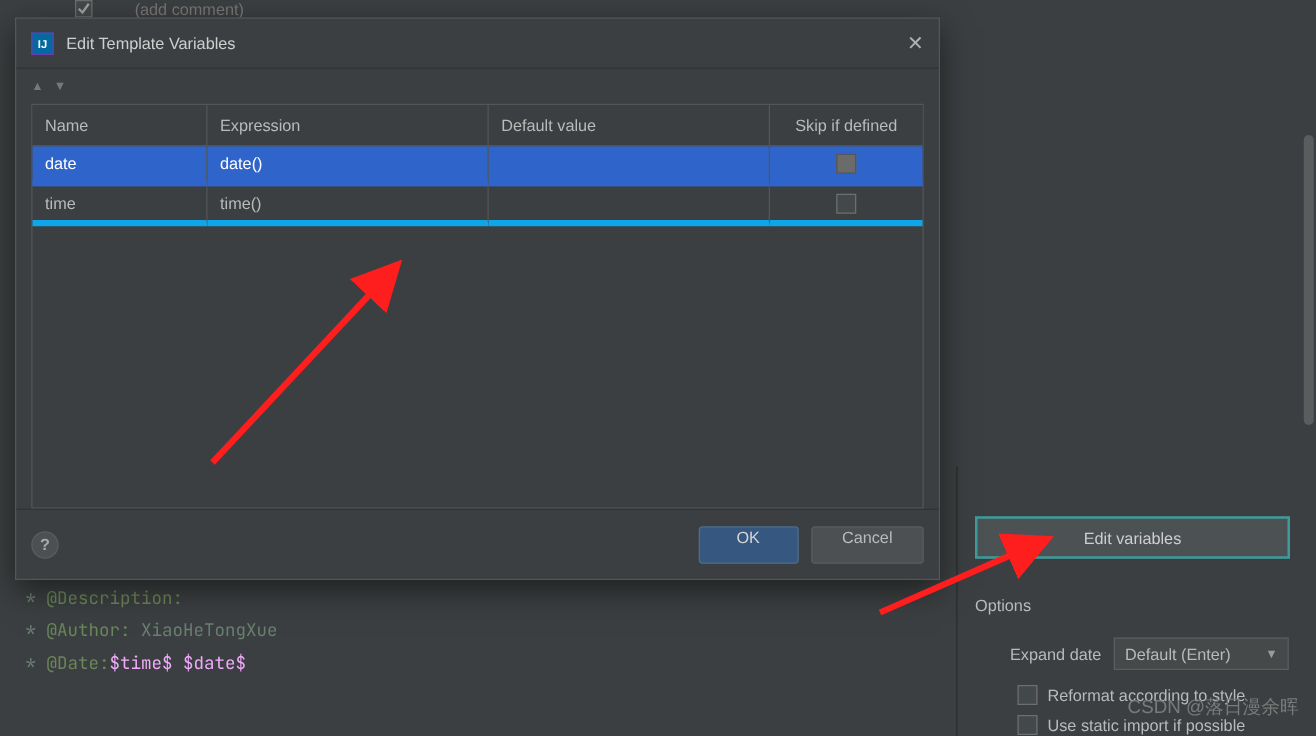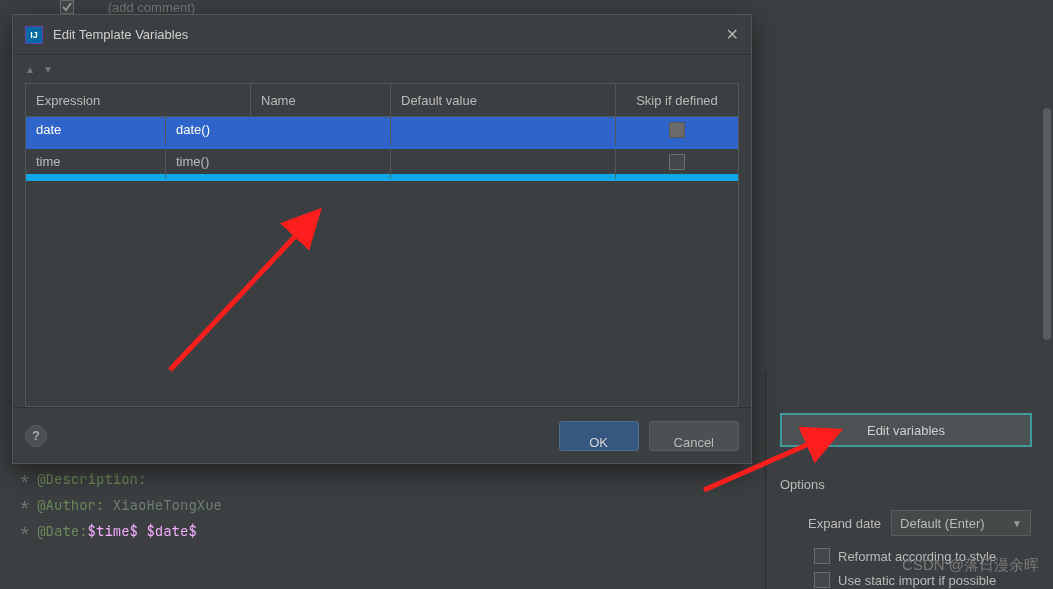--- a/index.html
+++ b/index.html
@@ -161,21 +161,21 @@
   .col-name { width: 140px; }
   .col-expr { width: 225px; }
   .col-def { width: 225px; }
   .col-skip { flex: 1; justify-content: center; }
   .trow {
     display: flex;
     height: 32px;
   }
   .td {
     border-right: 1px solid #515658;
-    border-bottom: 7px solid #0ea5e9;
+    border-bottom: 5px solid #0ea5e9;
     display: flex;
     align-items: center;
     padding: 0 10px;
     color: #bababa;
   }
   .td:last-child { border-right: none; }
   .trow.selected {
     background: #2f65ca;
   }
   .trow.selected .td { color: #fff; border-bottom-color: #2f65ca; }
@@ -205,21 +205,21 @@
     display: flex; align-items: center; justify-content: center;
     font-weight: bold;
     cursor: pointer;
     border: 1px solid #5a5d5e;
   }
   .footer-spacer { flex: 1; }
   .btn {
     height: 30px;
     padding: 0 24px;
     border-radius: 3px;
-    display: flex; align-items: flex-end; justify-content: center;
+    display: flex; align-items: flex-start; justify-content: center;
     margin-left: 10px;
     cursor: pointer;
     min-width: 80px;
   }
   .btn-primary { background: #365880; border: 1px solid #4c708c; color: #d6d6d6; font-weight: 500;}
   .btn-secondary { background: #4c5052; border: 1px solid #5a5d5e; color: #bababa; }
 
   .arrow-svg { position: absolute; pointer-events: none; }
   .arrow1 { left: 160px; top: 200px; width: 180px; height: 180px; }
   .arrow2 { left: 694px; top: 418px; width: 160px; height: 80px; }
@@ -293,22 +293,22 @@
     <span class="logo">IJ</span>
     <span class="title">Edit Template Variables</span>
     <span class="close">✕</span>
   </div>
   <div class="sort-bar">
     <span class="tri">▲</span>
     <span class="tri">▼</span>
   </div>
   <div class="table-wrap">
     <div class="thead">
+      <div class="th col-name">Name</div>
       <div class="th col-expr">Expression</div>
-      <div class="th col-name">Name</div>
       <div class="th col-def">Default value</div>
       <div class="th col-skip">Skip if defined</div>
     </div>
     <div class="trow selected">
       <div class="td col-name">date</div>
       <div class="td col-expr">date()</div>
       <div class="td col-def"></div>
       <div class="td col-skip">
         <span class="skip-box"></span>
       </div>

